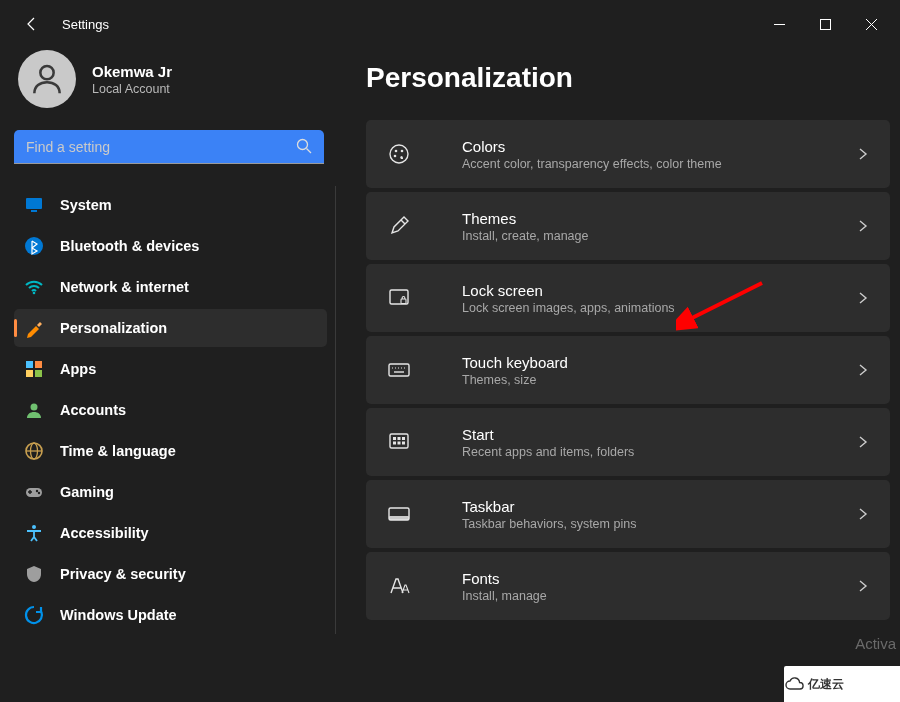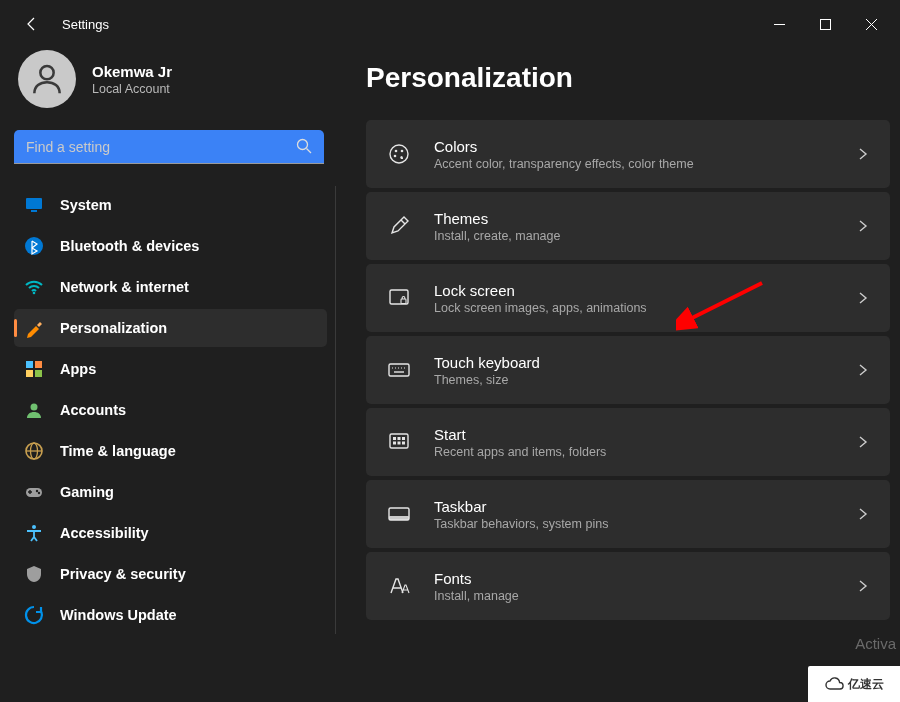--- a/index.html
+++ b/index.html
@@ -33,33 +33,33 @@
   
   
   .nav { width: 322px; border-right: 1px solid #3a3a3a; padding-right: 8px; }
   .nav-item { display: flex; align-items: center; height: 38px; border-radius: 5px; padding: 0 10px; margin: 3px 0; cursor: pointer; position: relative; font-size: 14.5px; font-weight: bold; }
   .nav-item.active { background: #2d2d2d; }
   .nav-item.active::before { content: ""; position: absolute; left: 0; top: 10px; bottom: 10px; width: 3px; background: #ff8c42; border-radius: 2px; }
   .nav-icon { width: 20px; height: 20px; display: flex; align-items: center; justify-content: center; margin-right: 16px; }
   
   
   .page-title { font-size: 28px; font-weight: 600; margin: 22px 0 26px 0; }
-  .setting-tile { display: flex; align-items: center; background: #2d2d2d; border-radius: 5px; height: 68px; padding: 0 20px; margin-bottom: 4px; cursor: pointer; }
+  .setting-tile { display: flex; align-items: center; background: #2d2d2d; border-radius: 5px; height: 68px; padding: 0 20px; margin-bottom: 4px; cursor: pointer; gap: 28px; }
   .tile-icon { width: 26px; display: flex; align-items: center; justify-content: center; margin-right: 22px; }
   .tile-text { flex: 1; }
   .tile-title { font-size: 15px; color: #fff; }
   .tile-subtitle { font-size: 12.5px; color: #a8a8a8; margin-top: 2px; }
   .chevron { color: #ccc; }
   
   
   .red-arrow { position: absolute; left: 676px; top: 277px; pointer-events: none; }
   
   
   .watermark { position: absolute; right: 4px; bottom: 50px; color: #6a6a6a; font-size: 15px; }
-  .brand-wm { position: absolute; right: 0; bottom: 0; background: #fff; width: 92px; height: 36px; display:flex; align-items:center; justify-content:center; font-size:12px; color:#333; font-weight:600; border-radius: 2px 0 0 0;}
+  .brand-wm { position: absolute; right: 0; bottom: 0; background: #fff; width: 116px; height: 36px; display:flex; align-items:center; font-size:12px; color:#333; font-weight:600; border-radius: 2px 0 0 0;}
   
   svg { display: block; }
 </style>
 </head>
 <body>
 
 <div class="titlebar">
   <div class="back-btn">
     <svg width="16" height="16" viewBox="0 0 16 16">
         <path d="M10 2 L4 8 L10 14" stroke="#fff" stroke-width="1.2" fill="none"></path>

